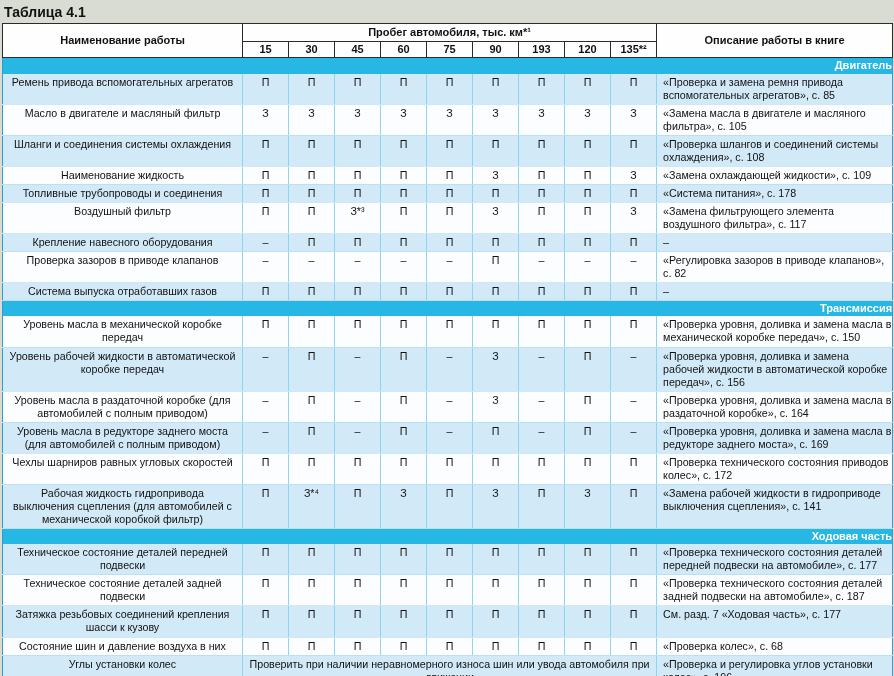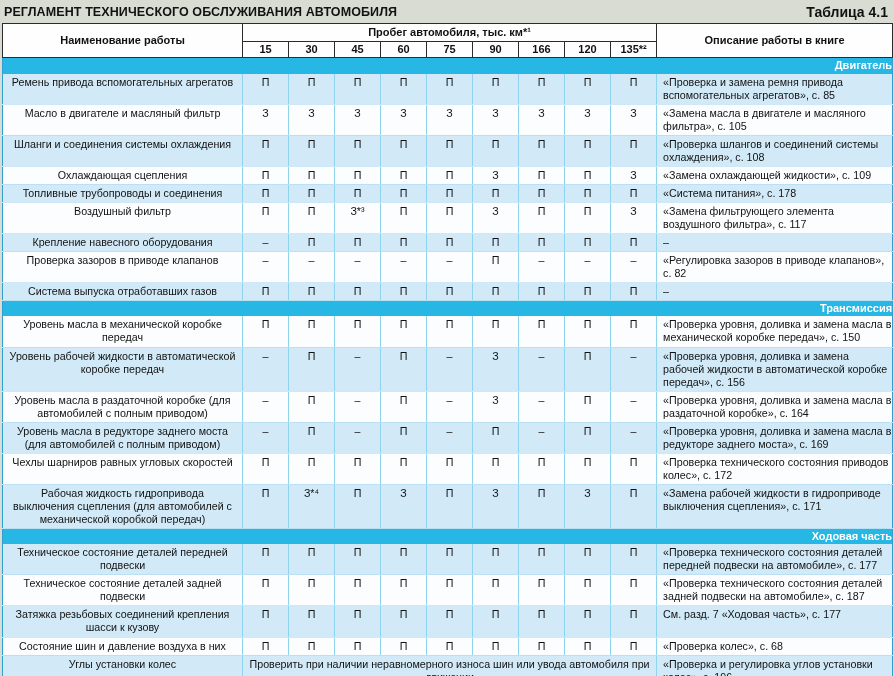--- a/index.html
+++ b/index.html
@@ -59,21 +59,20 @@
   td.name-cell{padding-left:6px;padding-right:6px;text-align:center;}
   td.mark-cell{text-align:center;padding-left:0;padding-right:0;}
   td.desc-cell{padding-left:6px;padding-right:0;}
   td.merged-cell{text-align:center;}
 </style>
 </head>
 <body>
 
 <div class="page">
   <div class="title-bar">
-    <span class="doc-title">РЕГЛАМЕНТ ТЕХНИЧЕСКОГО ОБСЛУЖИВАНИЯ АВТОМОБИЛЯ</span>
     <span class="table-caption">Таблица 4.1</span>
   </div>
 
   <table class="maint">
     <colgroup>
       <col class="c-name">
       <col class="c-mark">
         <col class="c-mark">
         <col class="c-mark">
         <col class="c-mark">
@@ -90,21 +89,21 @@
         <th colspan="9">Пробег автомобиля, тыс. км*¹</th>
         <th rowspan="2">Описание работы в книге</th>
       </tr>
       <tr>
           <th class="num">15</th>
           <th class="num">30</th>
           <th class="num">45</th>
           <th class="num">60</th>
           <th class="num">75</th>
           <th class="num">90</th>
-          <th class="num">166</th>
+          <th class="num">193</th>
           <th class="num">120</th>
           <th class="num">135*²</th>
         </tr>
     </thead>
     <tbody>
         <tr class="section-row">
           <td class="" colspan="11">Двигатель</td>
         </tr>
         <tr class="shaded">
           <td class="name-cell">Ремень привода вспомогательных агрегатов</td>
@@ -139,21 +138,21 @@
           <td class="mark-cell">П</td>
           <td class="mark-cell">П</td>
           <td class="mark-cell">П</td>
           <td class="mark-cell">П</td>
           <td class="mark-cell">П</td>
           <td class="mark-cell">П</td>
           <td class="mark-cell">П</td>
           <td class="desc-cell">«Проверка шлангов и соединений системы охлаждения», с. 108</td>
         </tr>
         <tr class="plain">
-          <td class="name-cell">Охлаждающая сцепления</td>
+          <td class="name-cell">Наименование жидкость</td>
           <td class="mark-cell">П</td>
           <td class="mark-cell">П</td>
           <td class="mark-cell">П</td>
           <td class="mark-cell">П</td>
           <td class="mark-cell">П</td>
           <td class="mark-cell">З</td>
           <td class="mark-cell">П</td>
           <td class="mark-cell">П</td>
           <td class="mark-cell">З</td>
           <td class="desc-cell">«Замена охлаждающей жидкости», с. 109</td>
@@ -285,31 +284,31 @@
           <td class="mark-cell">П</td>
           <td class="mark-cell">П</td>
           <td class="mark-cell">П</td>
           <td class="mark-cell">П</td>
           <td class="mark-cell">П</td>
           <td class="mark-cell">П</td>
           <td class="mark-cell">П</td>
           <td class="desc-cell">«Проверка технического состояния приводов колес», с. 172</td>
         </tr>
         <tr class="shaded">
-          <td class="name-cell">Рабочая жидкость гидропривода выключения  сцепления (для автомобилей с механической коробкой передач)</td>
+          <td class="name-cell">Рабочая жидкость гидропривода выключения  сцепления (для автомобилей с механической коробкой фильтр)</td>
           <td class="mark-cell">П</td>
           <td class="mark-cell">З*⁴</td>
           <td class="mark-cell">П</td>
           <td class="mark-cell">З</td>
           <td class="mark-cell">П</td>
           <td class="mark-cell">З</td>
           <td class="mark-cell">П</td>
           <td class="mark-cell">З</td>
           <td class="mark-cell">П</td>
-          <td class="desc-cell">«Замена рабочей жидкости в гидроприводе выключения сцепления», с. 171</td>
+          <td class="desc-cell">«Замена рабочей жидкости в гидроприводе выключения сцепления», с. 141</td>
         </tr>
         <tr class="section-row">
           <td class="" colspan="11">Ходовая часть</td>
         </tr>
         <tr class="shaded">
           <td class="name-cell">Техническое состояние деталей передней подвески</td>
           <td class="mark-cell">П</td>
           <td class="mark-cell">П</td>
           <td class="mark-cell">П</td>
           <td class="mark-cell">П</td>

